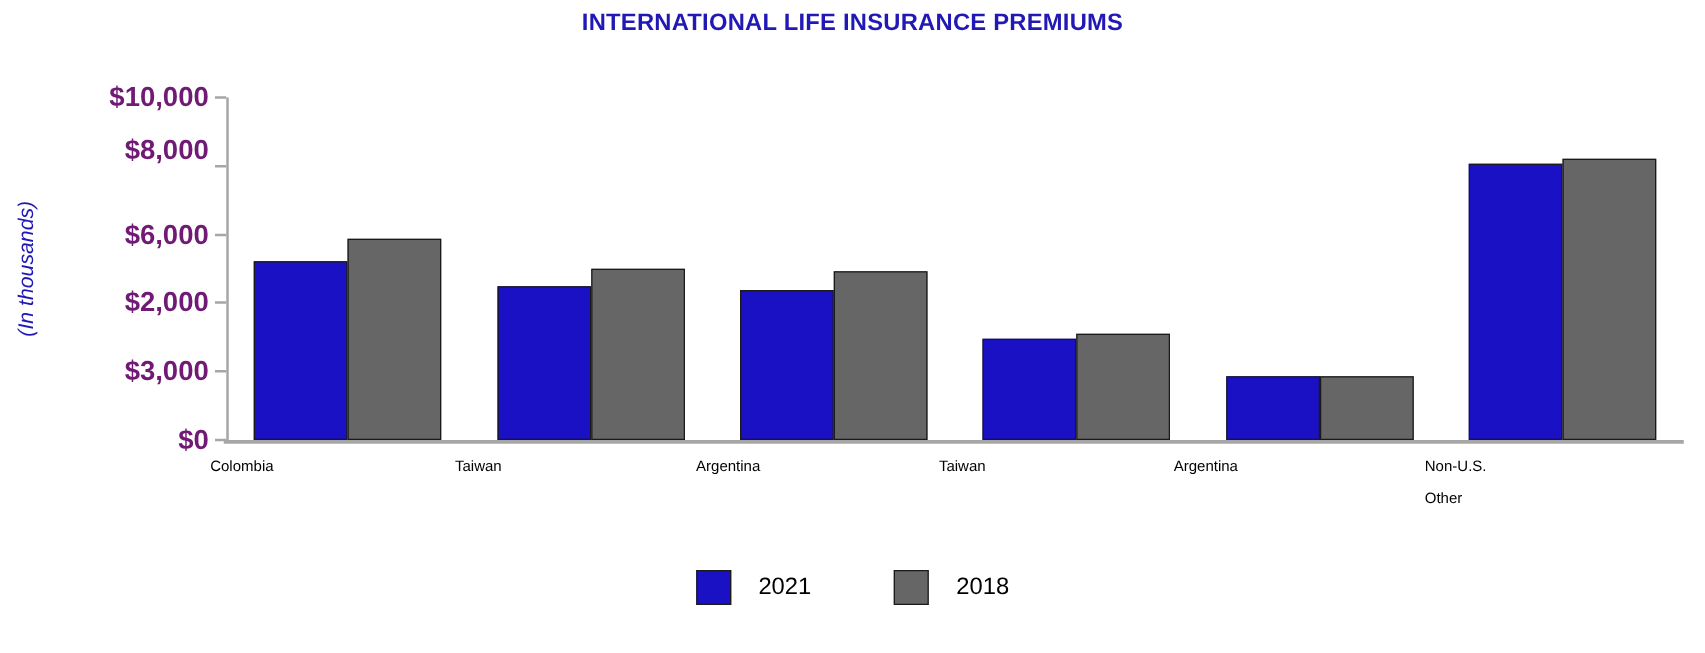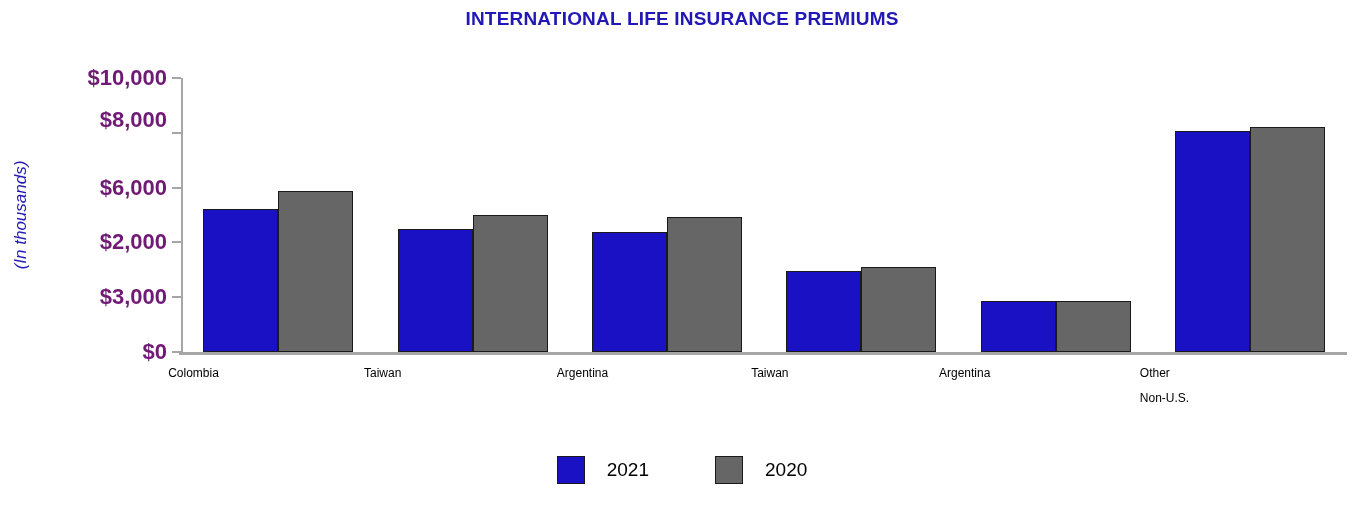--- a/index.html
+++ b/index.html
@@ -203,29 +203,29 @@
       <div class="xlabel" style="left: 556.833px; width: 220px;">
         <div>Argentina</div>
       </div>
       <div class="xlabel" style="left: 751.167px; width: 220px;">
         <div>Taiwan</div>
       </div>
       <div class="xlabel" style="left: 939px; width: 220px;">
         <div>Argentina</div>
       </div>
       <div class="xlabel" style="left: 1139.83px; width: 220px;">
+        <div>Non-U.S.</div>
         <div>Other</div>
-        <div>Non-U.S.</div>
       </div>
     </div>
 
   <div class="legend" id="legend">
       <div class="legend-item">
         <span class="legend-swatch series-0" style="background: rgb(26, 16, 196);"></span>
         <span class="legend-text">2021</span>
       </div>
       <div class="legend-item">
         <span class="legend-swatch series-1" style="background: rgb(102, 102, 102);"></span>
-        <span class="legend-text">2020</span>
+        <span class="legend-text">2018</span>
       </div>
     </div>
 
 </div>
 
 </body></html>

